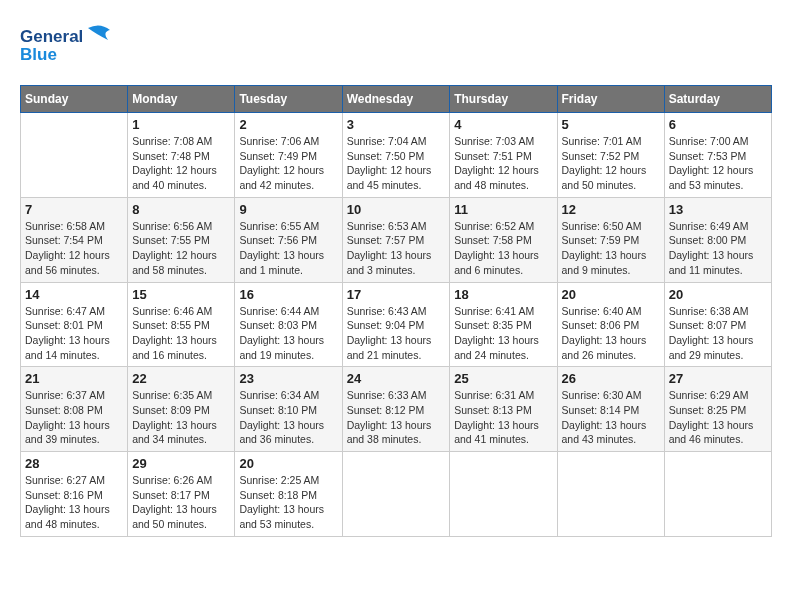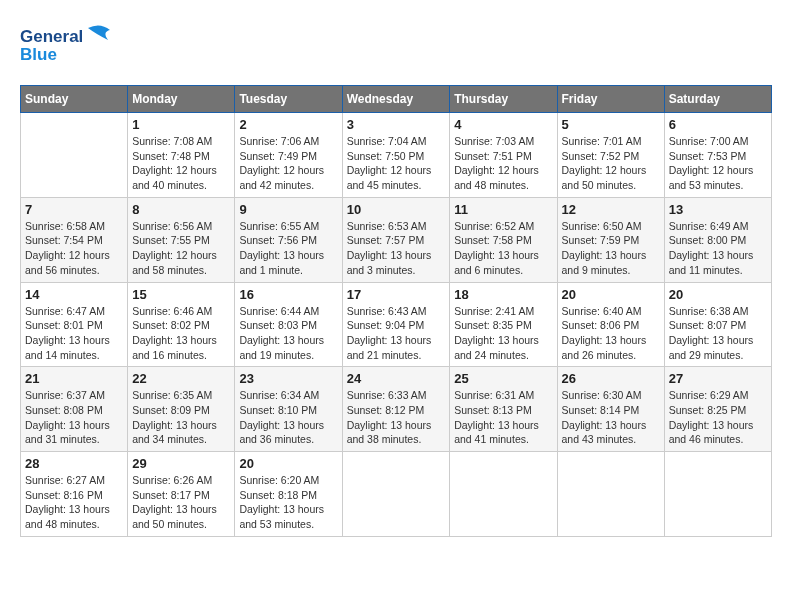--- a/index.html
+++ b/index.html
@@ -165,47 +165,47 @@
           <div class="day-info"><span>Sunrise: 6:49 AM</span><br><span>Sunset: 8:00 PM</span><br><span>Daylight: 13 hours</span><br><span>and 11 minutes.</span></div>
         </td>
       </tr>
       <tr>
         <td>
           <span class="day-number">14</span>
           <div class="day-info"><span>Sunrise: 6:47 AM</span><br><span>Sunset: 8:01 PM</span><br><span>Daylight: 13 hours</span><br><span>and 14 minutes.</span></div>
         </td>
         <td>
           <span class="day-number">15</span>
-          <div class="day-info"><span>Sunrise: 6:46 AM</span><br><span>Sunset: 8:02 PM</span><br><span>Daylight: 13 hours</span><br><span>and 16 minutes.</span></div>
+          <div class="day-info"><span>Sunrise: 6:46 AM</span><br><span>Sunset: 8:55 PM</span><br><span>Daylight: 13 hours</span><br><span>and 16 minutes.</span></div>
         </td>
         <td>
           <span class="day-number">16</span>
           <div class="day-info"><span>Sunrise: 6:44 AM</span><br><span>Sunset: 8:03 PM</span><br><span>Daylight: 13 hours</span><br><span>and 19 minutes.</span></div>
         </td>
         <td>
           <span class="day-number">17</span>
           <div class="day-info"><span>Sunrise: 6:43 AM</span><br><span>Sunset: 9:04 PM</span><br><span>Daylight: 13 hours</span><br><span>and 21 minutes.</span></div>
         </td>
         <td>
           <span class="day-number">18</span>
-          <div class="day-info"><span>Sunrise: 2:41 AM</span><br><span>Sunset: 8:35 PM</span><br><span>Daylight: 13 hours</span><br><span>and 24 minutes.</span></div>
+          <div class="day-info"><span>Sunrise: 6:41 AM</span><br><span>Sunset: 8:35 PM</span><br><span>Daylight: 13 hours</span><br><span>and 24 minutes.</span></div>
         </td>
         <td>
           <span class="day-number">20</span>
           <div class="day-info"><span>Sunrise: 6:40 AM</span><br><span>Sunset: 8:06 PM</span><br><span>Daylight: 13 hours</span><br><span>and 26 minutes.</span></div>
         </td>
         <td>
           <span class="day-number">20</span>
           <div class="day-info"><span>Sunrise: 6:38 AM</span><br><span>Sunset: 8:07 PM</span><br><span>Daylight: 13 hours</span><br><span>and 29 minutes.</span></div>
         </td>
       </tr>
       <tr>
         <td>
           <span class="day-number">21</span>
-          <div class="day-info"><span>Sunrise: 6:37 AM</span><br><span>Sunset: 8:08 PM</span><br><span>Daylight: 13 hours</span><br><span>and 31 minutes.</span></div>
+          <div class="day-info"><span>Sunrise: 6:37 AM</span><br><span>Sunset: 8:08 PM</span><br><span>Daylight: 13 hours</span><br><span>and 39 minutes.</span></div>
         </td>
         <td>
           <span class="day-number">22</span>
           <div class="day-info"><span>Sunrise: 6:35 AM</span><br><span>Sunset: 8:09 PM</span><br><span>Daylight: 13 hours</span><br><span>and 34 minutes.</span></div>
         </td>
         <td>
           <span class="day-number">23</span>
           <div class="day-info"><span>Sunrise: 6:34 AM</span><br><span>Sunset: 8:10 PM</span><br><span>Daylight: 13 hours</span><br><span>and 36 minutes.</span></div>
         </td>
         <td>
@@ -229,21 +229,21 @@
         <td>
           <span class="day-number">28</span>
           <div class="day-info"><span>Sunrise: 6:27 AM</span><br><span>Sunset: 8:16 PM</span><br><span>Daylight: 13 hours</span><br><span>and 48 minutes.</span></div>
         </td>
         <td>
           <span class="day-number">29</span>
           <div class="day-info"><span>Sunrise: 6:26 AM</span><br><span>Sunset: 8:17 PM</span><br><span>Daylight: 13 hours</span><br><span>and 50 minutes.</span></div>
         </td>
         <td>
           <span class="day-number">20</span>
-          <div class="day-info"><span>Sunrise: 6:20 AM</span><br><span>Sunset: 8:18 PM</span><br><span>Daylight: 13 hours</span><br><span>and 53 minutes.</span></div>
+          <div class="day-info"><span>Sunrise: 2:25 AM</span><br><span>Sunset: 8:18 PM</span><br><span>Daylight: 13 hours</span><br><span>and 53 minutes.</span></div>
         </td>
         <td class="empty-cell"></td>
         <td class="empty-cell"></td>
         <td class="empty-cell"></td>
         <td class="empty-cell"></td>
       </tr>
     </tbody>
 </table>
 
 </body></html>

